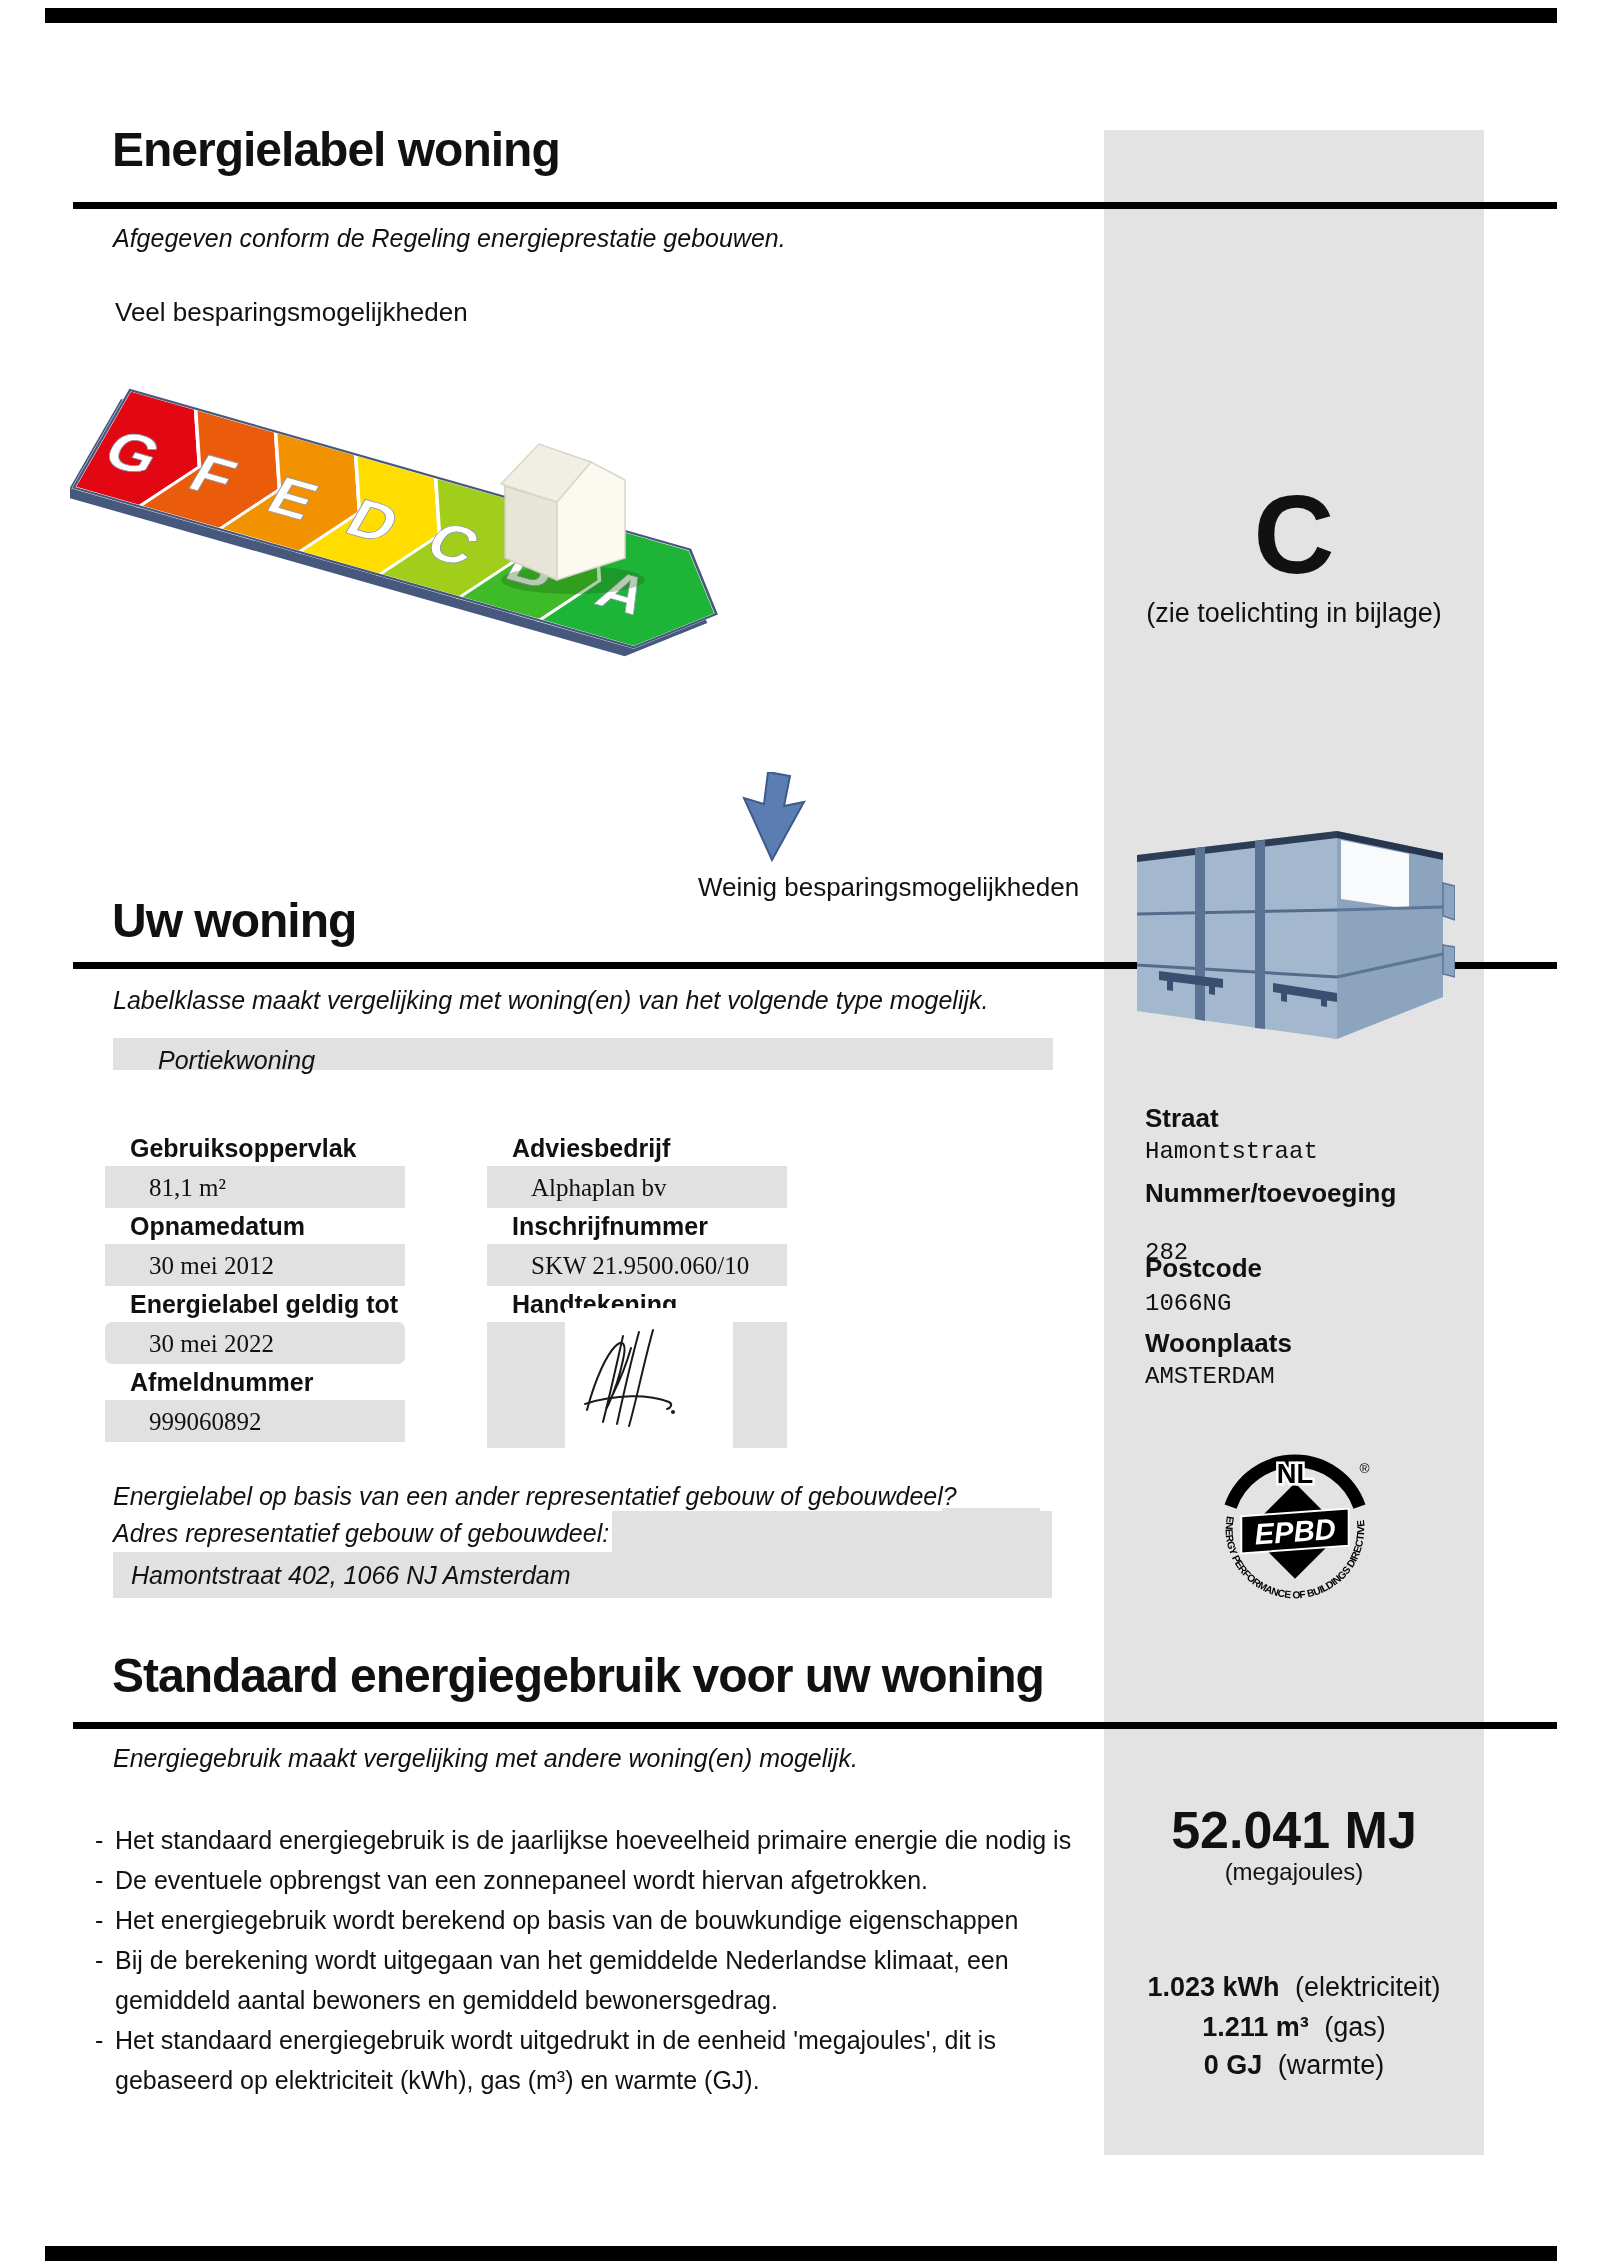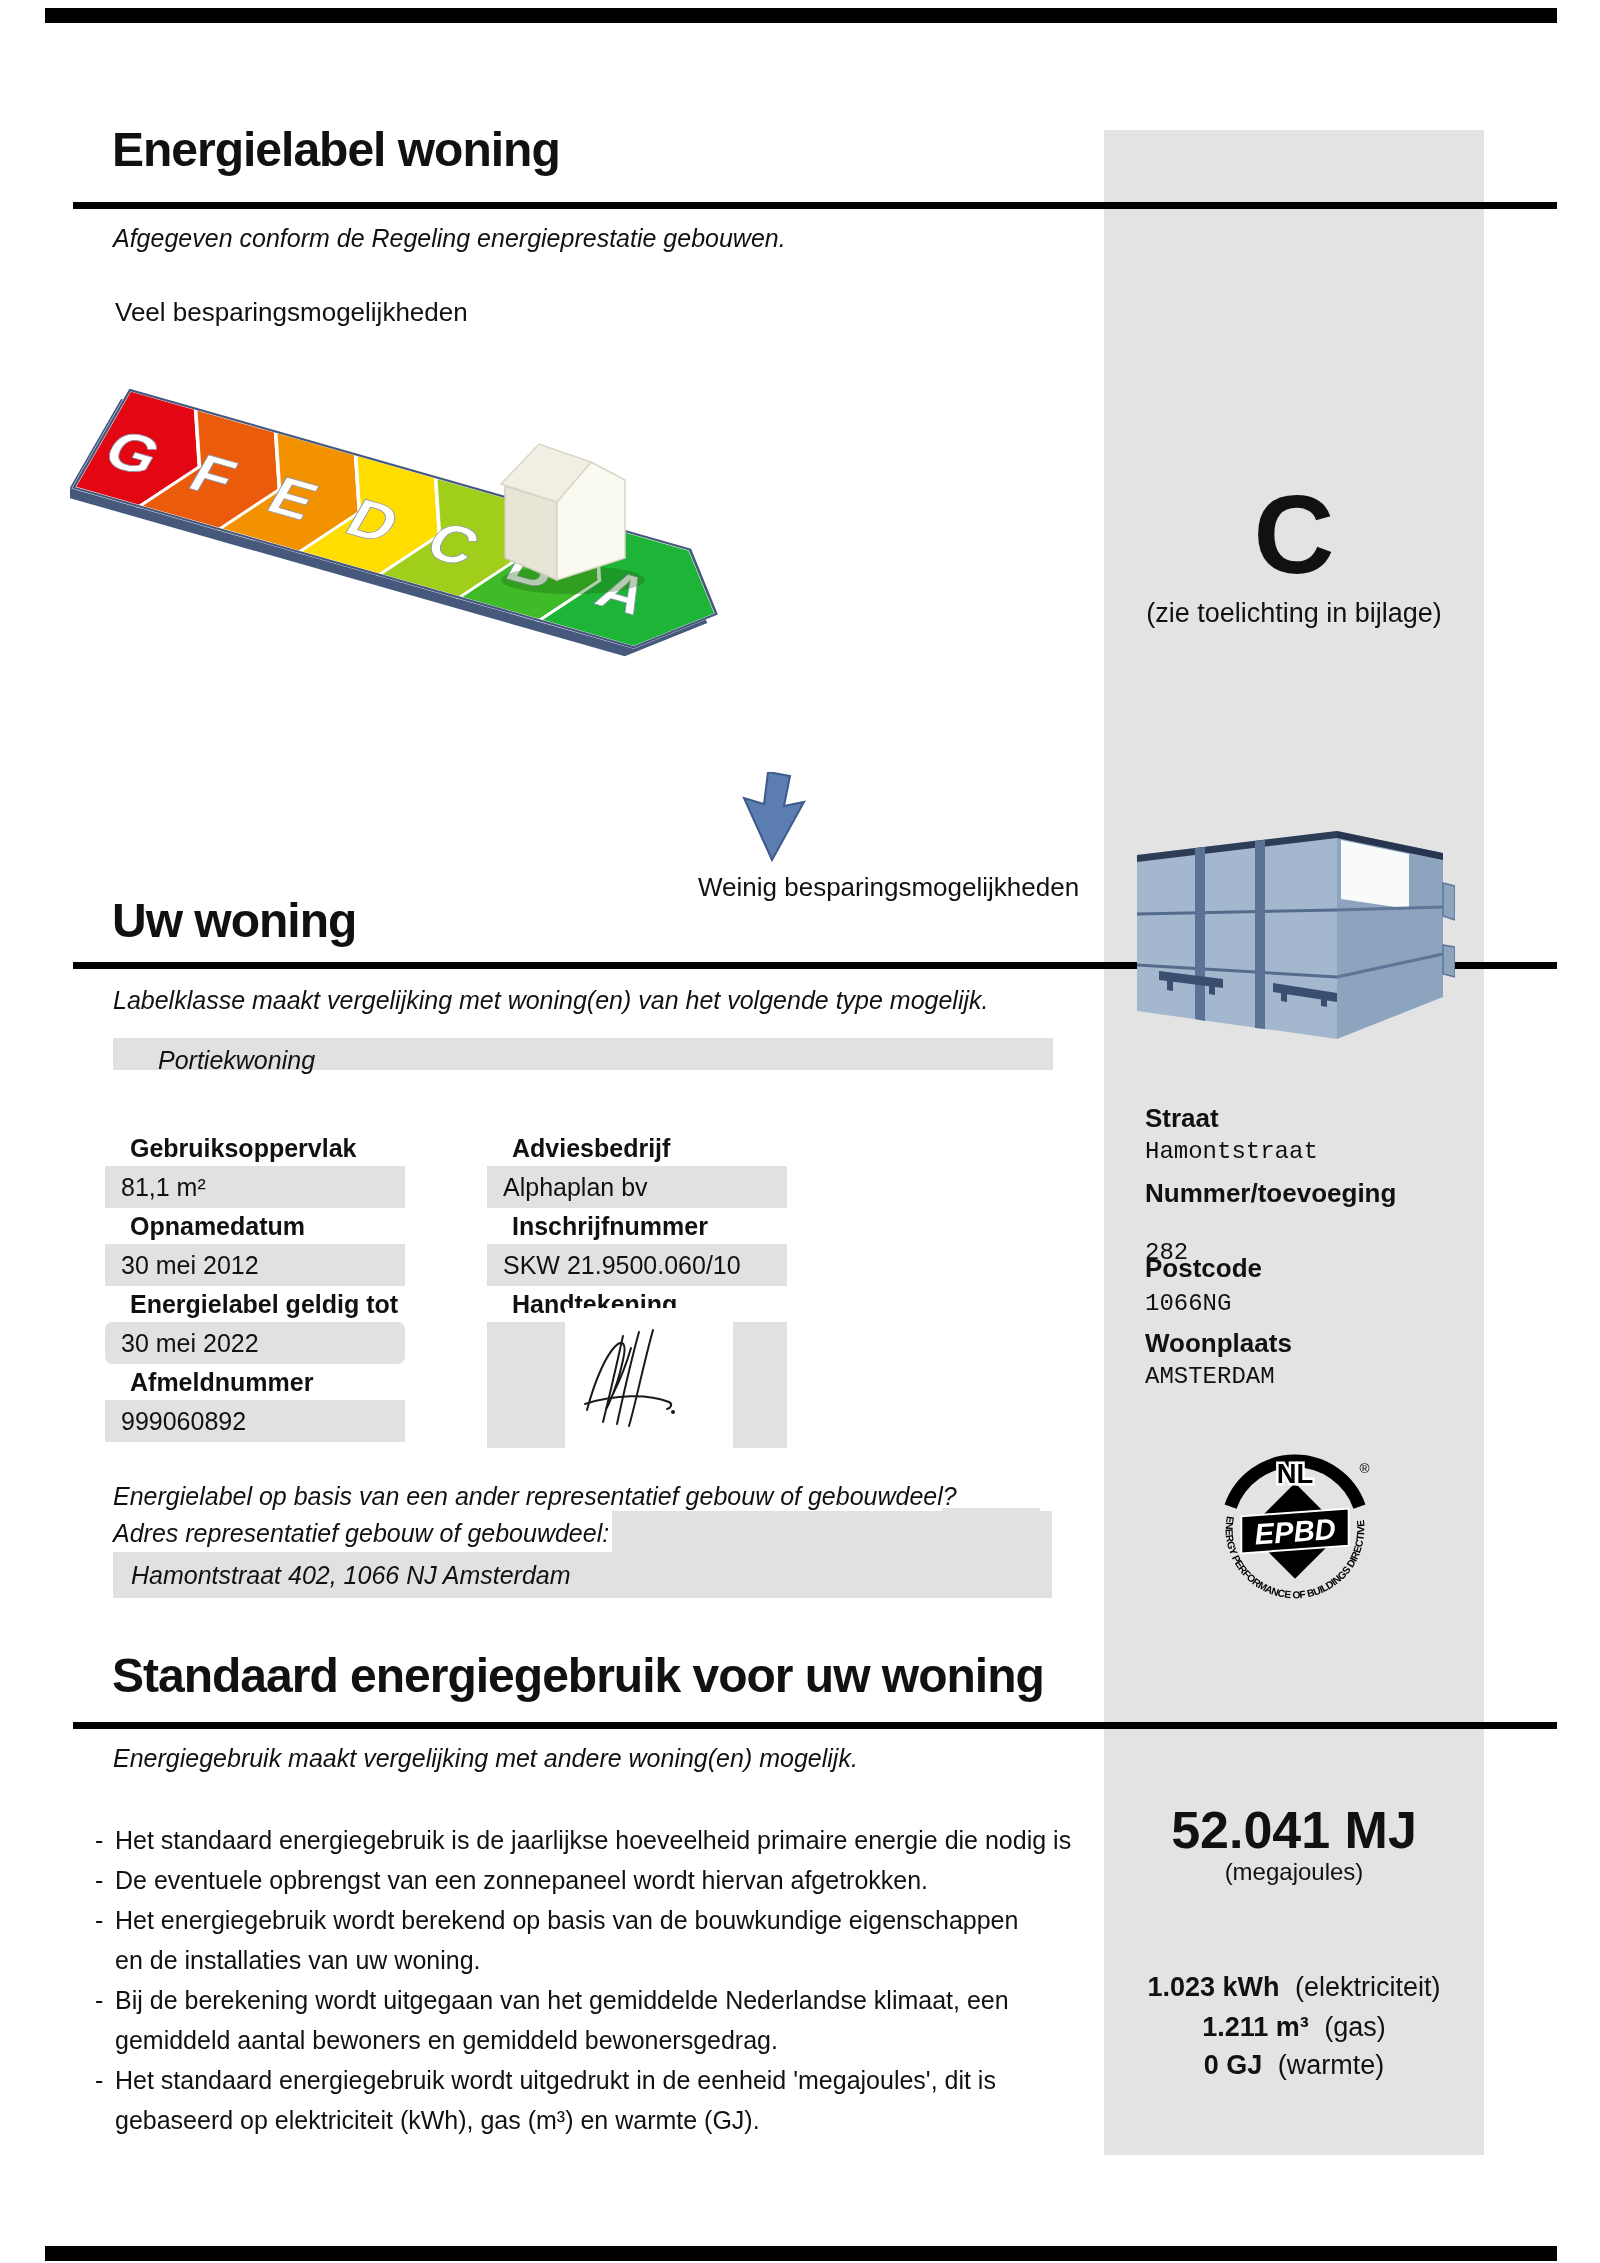--- a/index.html
+++ b/index.html
@@ -11,21 +11,21 @@
   .bar{position:absolute;background:#000;height:15px;width:1512px;left:45px;z-index:4;}
   .rule{position:absolute;left:73px;width:1484px;height:7px;background:#000;z-index:1;}
   .gray-panel{position:absolute;left:1104px;top:130px;width:380px;height:2025px;background:#e3e3e3;z-index:0;}
   .h1{position:absolute;left:112px;font-size:48px;font-weight:bold;letter-spacing:-1px;z-index:2;white-space:nowrap;}
   .italic-line{position:absolute;left:113px;font-size:25px;font-style:italic;z-index:2;white-space:nowrap;}
   .plain-line{position:absolute;font-size:26px;z-index:2;white-space:nowrap;}
   .gbox{position:absolute;background:#e1e1e1;z-index:2;}
   .gbox .txt{font-size:25px;white-space:nowrap;}
   .flabel{position:absolute;font-size:25px;font-weight:bold;z-index:2;white-space:nowrap;}
   .fbox{position:absolute;background:#e1e1e1;width:300px;height:42px;line-height:42px;font-size:25px;z-index:2;white-space:nowrap;}
-  .fbox span{padding-left:16px;}
+  .fbox span{padding-left:44px;font-family:Liberation Serif, serif;}
   .panel-center{position:absolute;left:1104px;width:380px;text-align:center;z-index:2;white-space:nowrap;}
   .addr-label{position:absolute;left:1145px;font-size:26px;font-weight:bold;z-index:2;white-space:nowrap;}
   .addr-value{position:absolute;left:1145px;font-size:24px;z-index:2;white-space:nowrap;font-family:Liberation Mono, monospace;}
   .bullets{position:absolute;left:95px;top:1820px;width:1000px;z-index:2;}
   .bline{position:relative;height:40px;line-height:40px;font-size:25px;white-space:nowrap;}
   .bline .dash{position:absolute;left:0;}
   .bline .btext{position:absolute;left:20px;}
   svg{display:block;}
   .sig-white{position:absolute;left:565px;top:1308px;width:168px;height:140px;background:#fff;z-index:3;}
 </style>
@@ -195,23 +195,20 @@
     </div>
   <div class="bline">
       <span class="dash">-</span>
       <span class="btext">De eventuele opbrengst van een zonnepaneel wordt hiervan afgetrokken.</span>
     </div>
   <div class="bline">
       <span class="dash">-</span>
       <span class="btext">Het energiegebruik wordt berekend op basis van de bouwkundige eigenschappen</span>
     </div>
   <div class="bline">
-      <span class="btext">en de installaties van uw woning.</span>
-    </div>
-  <div class="bline">
       <span class="dash">-</span>
       <span class="btext">Bij de berekening wordt uitgegaan van het gemiddelde Nederlandse klimaat, een</span>
     </div>
   <div class="bline">
       <span class="btext">gemiddeld aantal bewoners en gemiddeld bewonersgedrag.</span>
     </div>
   <div class="bline">
       <span class="dash">-</span>
       <span class="btext">Het standaard energiegebruik wordt uitgedrukt in de eenheid 'megajoules', dit is</span>
     </div>

